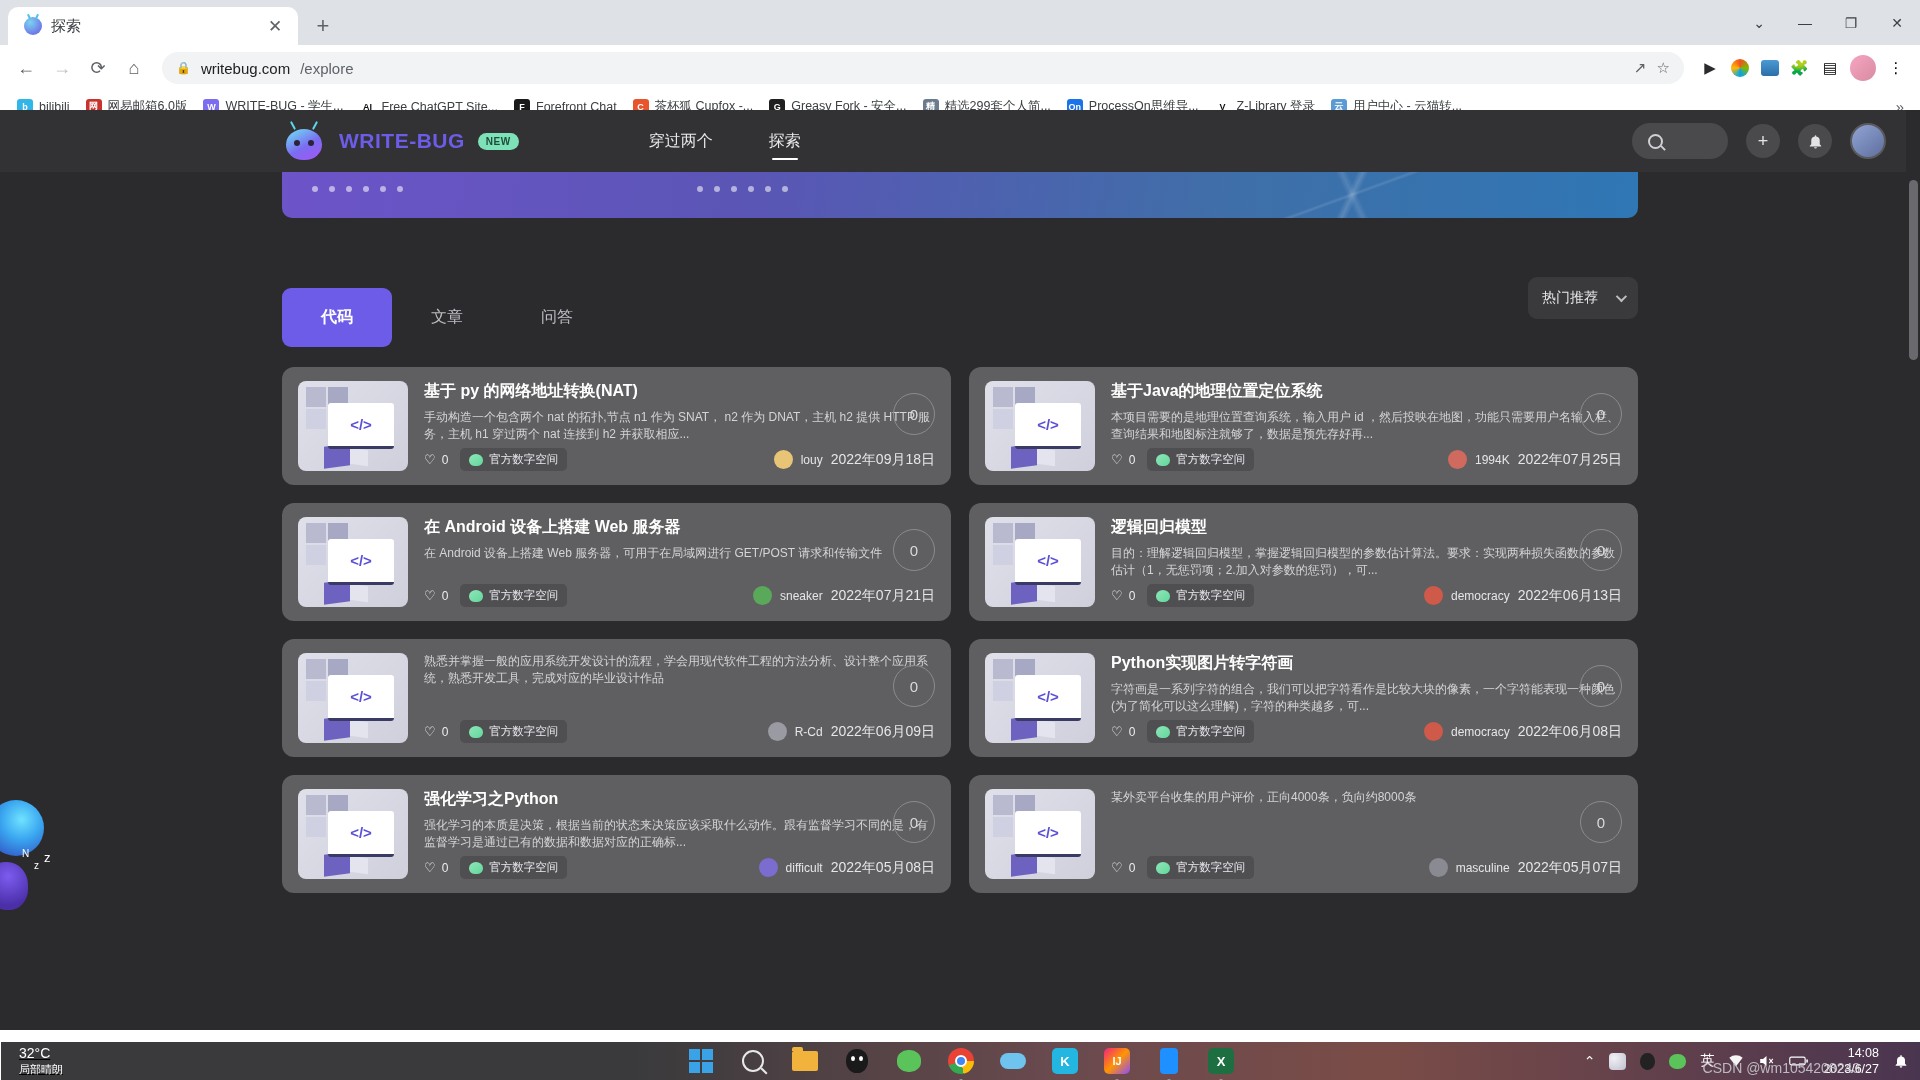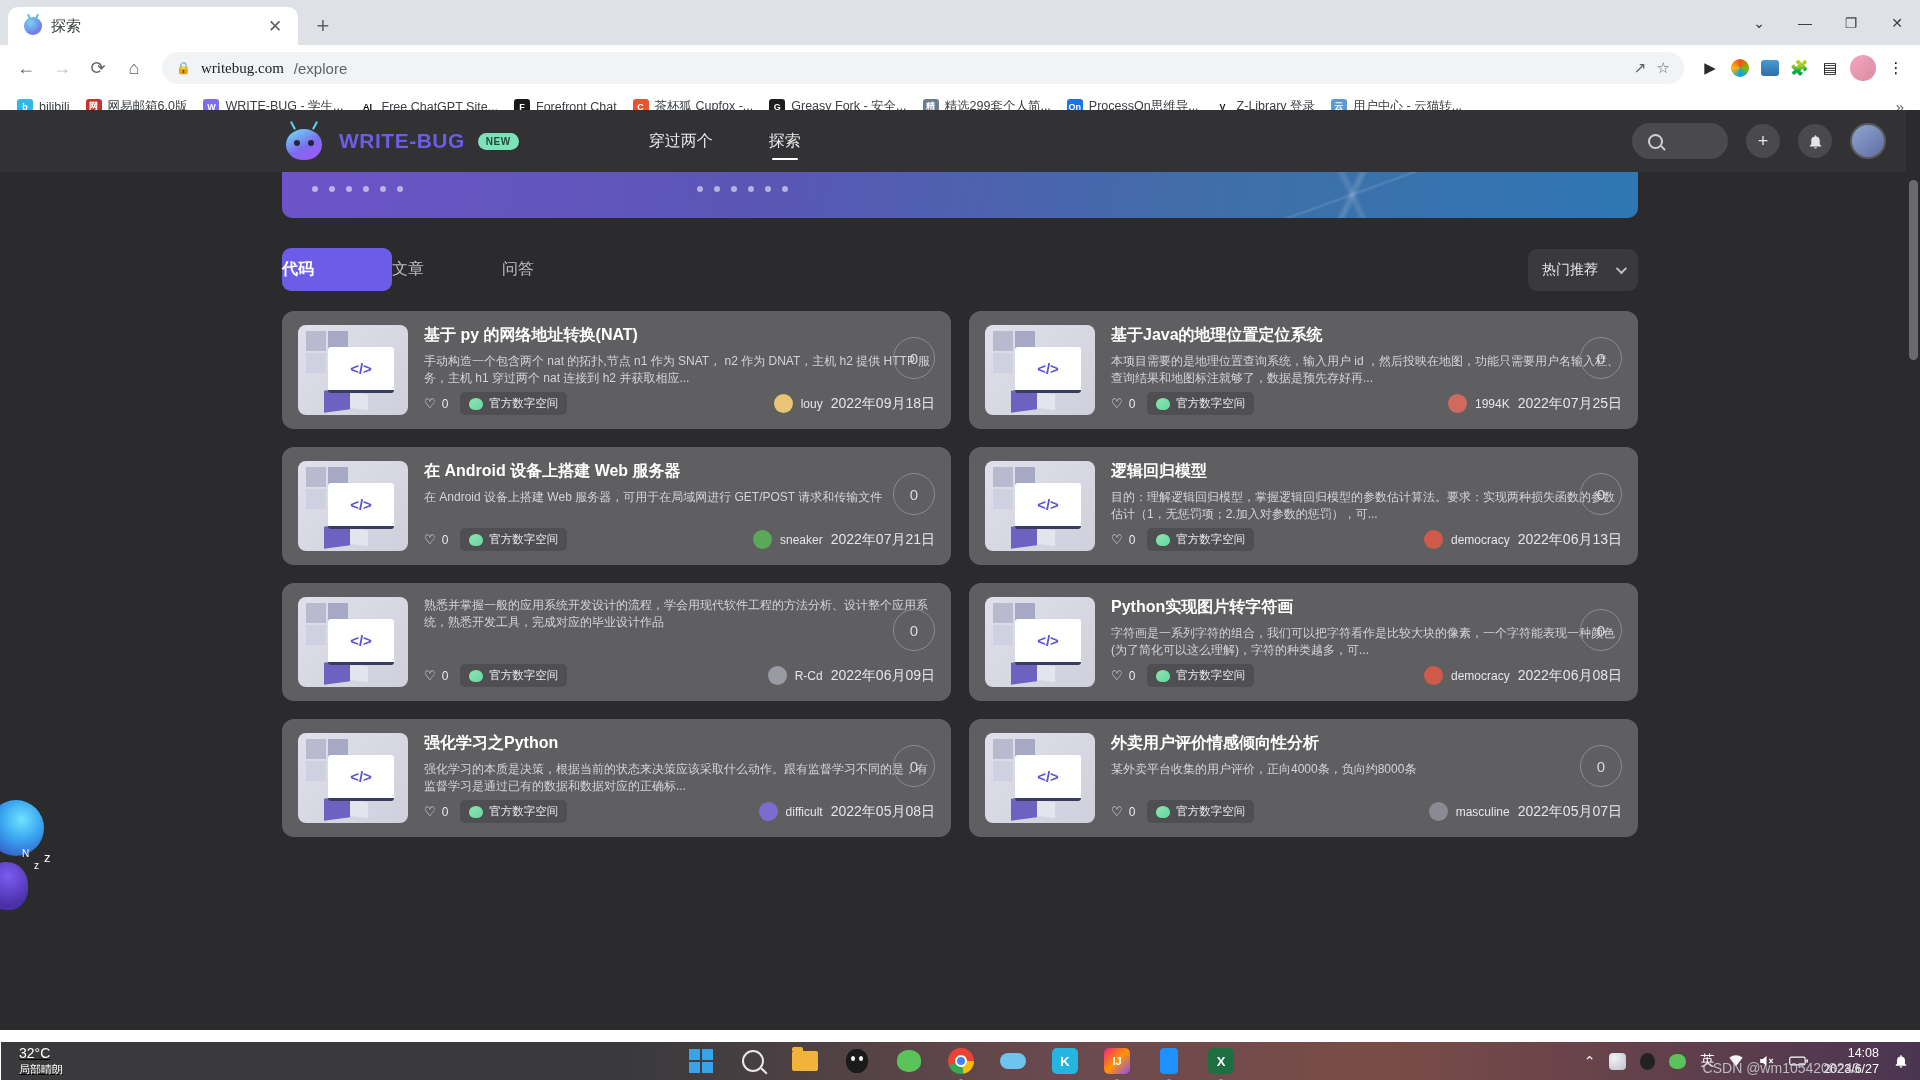--- a/index.html
+++ b/index.html
@@ -60,21 +60,21 @@
     display:flex; align-items:center; justify-content:center;
     color:#5f6368; font-size: 18px; flex:0 0 auto;
   }
   .tb-icon.disabled { color:#bdc1c6; }
   .omnibox {
     flex: 1; height: 32px; background:#f1f3f4; border-radius: 16px;
     display:flex; align-items:center; gap: 10px; padding: 0 14px;
     margin: 0 8px; font-size: 15px; color:#202124;
   }
   .lock { font-size: 12px; color:#5f6368; }
-  .url-host { color:#202124;font-family:Liberation Serif, serif; }
+  .url-host { color:#202124; }
   .url-path { color:#5f6368; }
   .omni-right { margin-left:auto; display:flex; gap:10px; align-items:center; color:#5f6368; font-size:15px;}
   .tb-right { display:flex; align-items:center; gap: 2px; }
   .ext-ico { width:28px; height:28px; border-radius:4px; display:flex; align-items:center; justify-content:center; font-size:15px;}
   .profile-pic {
     width: 26px; height:26px; border-radius:50%;
     background: linear-gradient(135deg,#f6a5c0,#d98ba3); margin: 0 4px;
   }
 
   .bookmarks {
@@ -171,21 +171,21 @@
   .dots.a { left: 30px; }
   .dots.b { left: 415px; }
   .dot { width:6px; height:6px; border-radius:50%; background: rgba(255,255,255,.55); }
 
   
   .filter-row {
     margin: 30px 282px 0 282px; display:flex; align-items:center;
   }
   .pill-tabs { display:flex; align-items:center; gap: 0; }
   .ptab {
-    font-size: 16px; color:#bdbdc4; padding: 11px 0; width: 110px; text-align:left;
+    font-size: 16px; color:#bdbdc4; padding: 19px 0; width: 110px; text-align:center;margin-top:40px;
   }
   .ptab.active {
     background:#6c5ce7; color:#fff; border-radius: 9px; font-weight:600;
   }
   .sortbox {
     margin-left:auto; width: 110px; height: 42px; background:#3a3a3d;
     border-radius: 9px; display:flex; align-items:center; justify-content:space-between;
     padding: 0 14px; font-size: 14px; color:#e6e6ea;
   }
   .chev { width:8px; height:8px; border-right:2px solid #bdbdc4; border-bottom:2px solid #bdbdc4;
@@ -702,21 +702,20 @@
       <span class="blk b1"></span>
             <span class="blk b2"></span>
             <span class="blk b3"></span>
       <span class="box3d"></span>
             <span class="box3d2"></span>
       <span class="screen">
               <span class="code">&lt;/&gt;</span>
             </span>
     </div>
     <div class="card-body">
-      <div class="card-title">外卖用户评价情感倾向性分析</div>
       <div class="card-desc">某外卖平台收集的用户评价，正向4000条，负向约8000条</div>
       <div class="card-meta">
         <span class="likes">
           <span class="heart">♡</span>
           <span>0</span>
         </span>
         <span class="tag">
           <span class="tag-ico"></span>
           <span>官方数字空间</span>
         </span>

